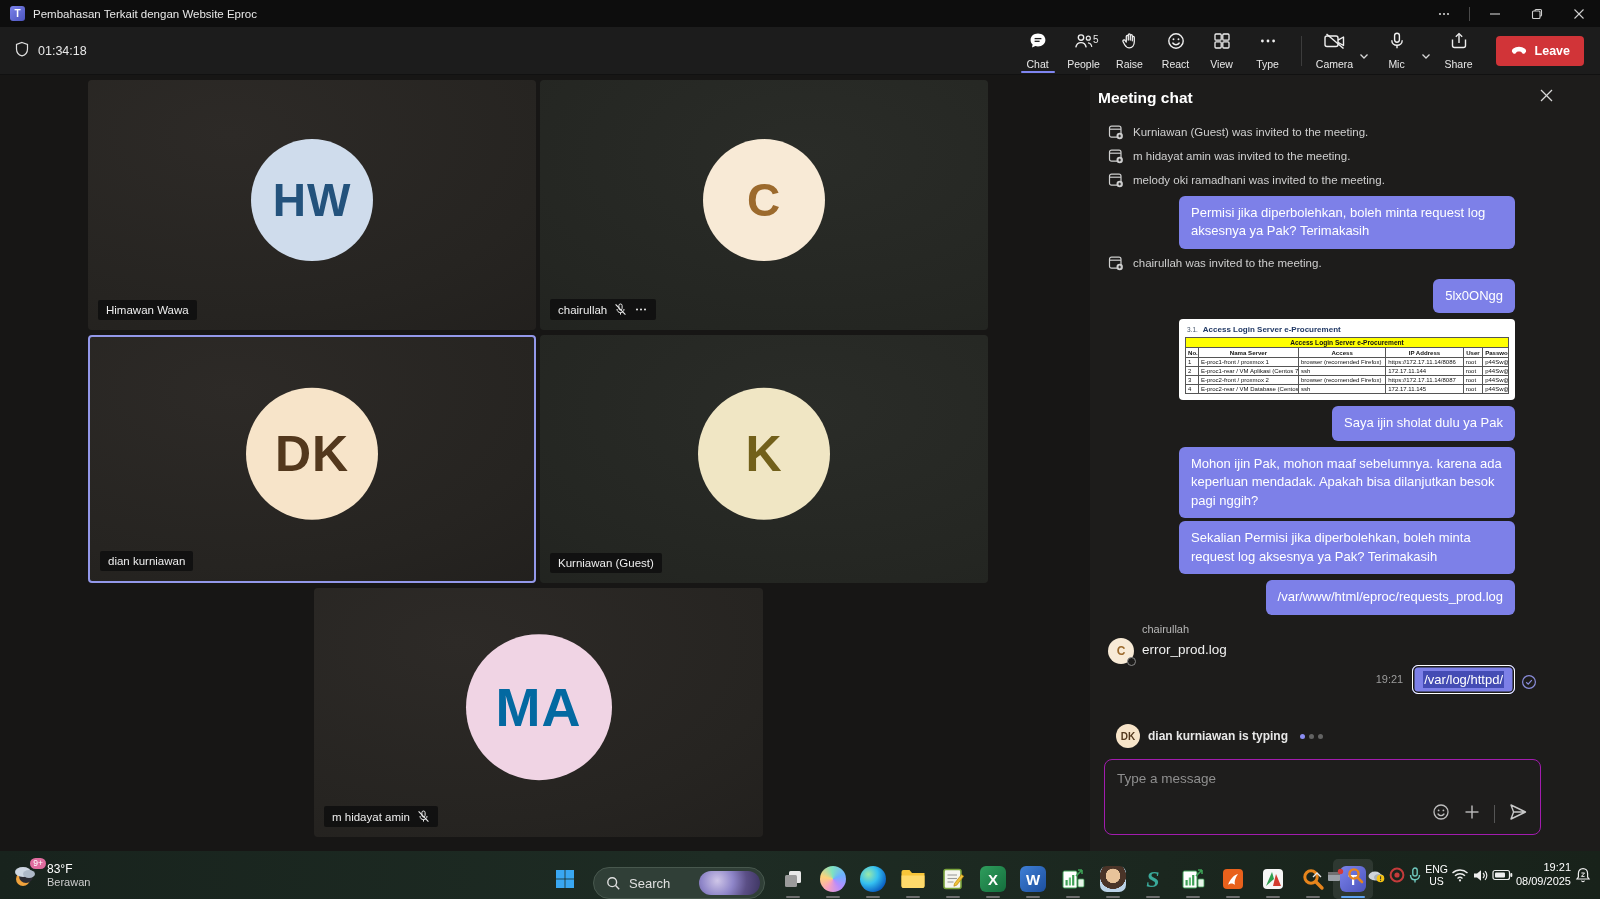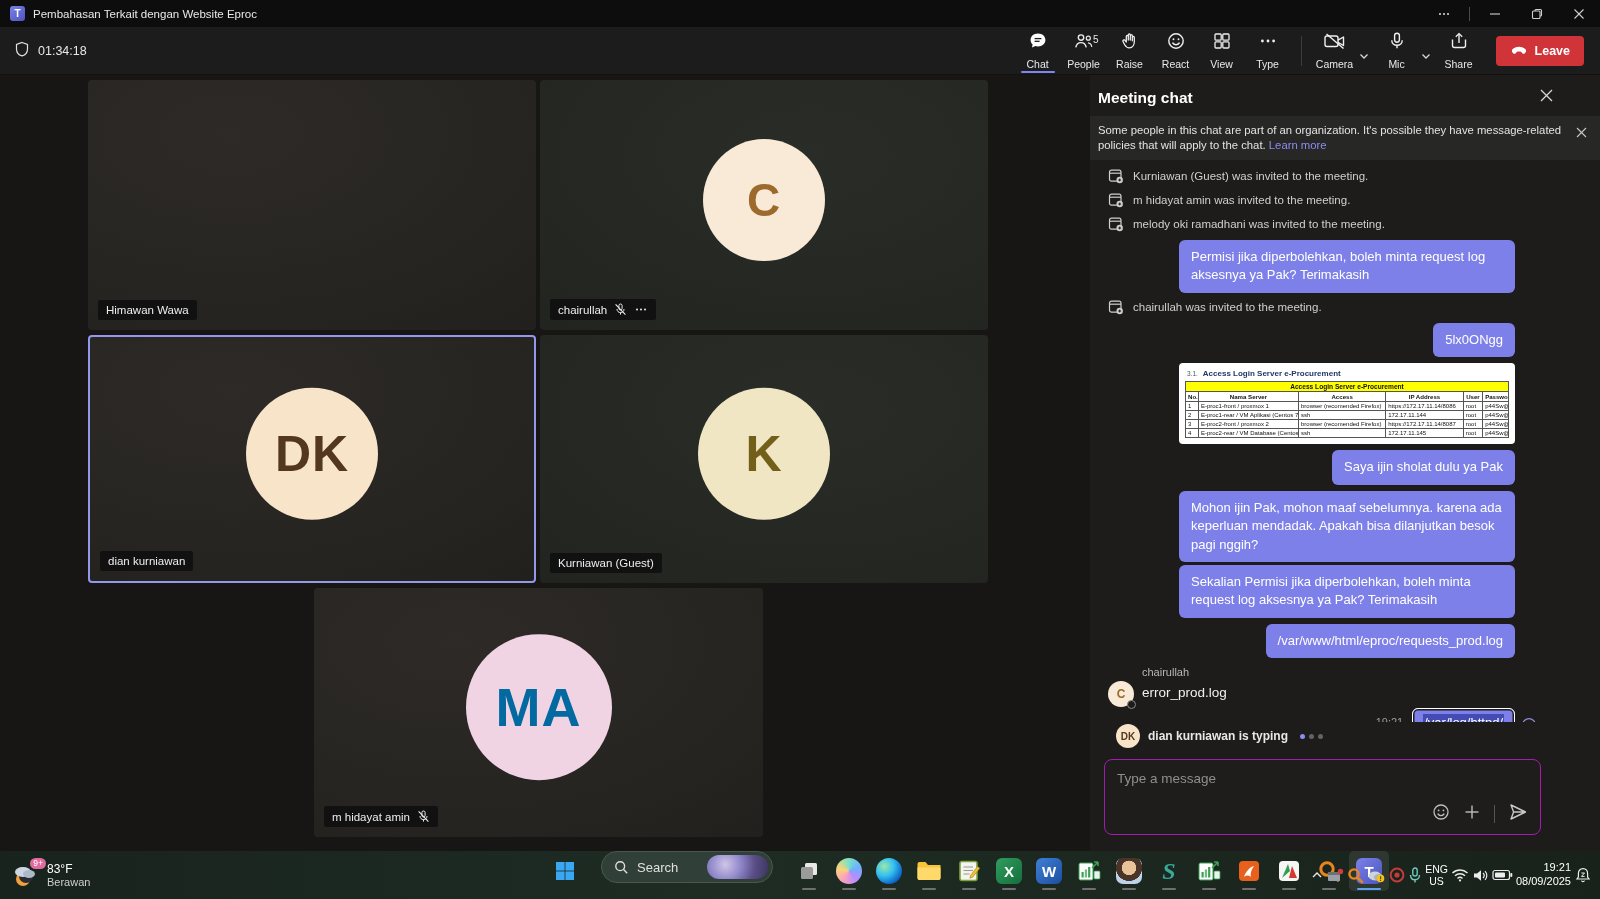--- a/index.html
+++ b/index.html
@@ -100,21 +100,21 @@
   
   .taskbar { position:absolute; left:0; bottom:0; width:1600px; height:48px;
     background:linear-gradient(90deg,#18231d 0%,#1e2c24 45%,#18221a 100%);
     display:flex; align-items:center; z-index:10; }
   .weather { display:flex; align-items:center; gap:7px; margin-left:10px; }
   .weather-ico { position:relative; width:30px; height:28px; }
   .w-badge { position:absolute; top:-3px; right:-6px; background:#e06c9f; color:#fff; font-size:8.5px;
     border-radius:7px; padding:0 3px; line-height:11px; }
   .weather-txt .t1 { color:#fff; font-size:12px; }
   .weather-txt .t2 { color:#cfcfcf; font-size:11px; }
-  .tb-center { position:absolute; left:545px; display:flex; align-items:flex-start; gap:16px; height:100%; }
+  .tb-center { position:absolute; left:545px; display:flex; align-items:flex-end; gap:8px; height:100%; }
   .start-btn { width:40px; height:40px; display:flex; align-items:center; justify-content:center; border-radius:5px; }
   .search-pill { width:172px; height:32px; border-radius:16px; background:#303f37; border:1px solid #48584e;
     display:flex; align-items:center; gap:8px; padding:0 4px 0 12px; }
   .search-pill span { color:#e0e0e0; font-size:13px; flex:1; }
   .search-art { width:34px; height:24px; border-radius:12px;
     background:radial-gradient(circle at 30% 40%, #cfc6e8 0%, #8f86c9 35%, #5b4f86 65%, #3c3460 100%); }
   .app { position:relative; width:40px; height:40px; display:flex; align-items:center; justify-content:center;
     border-radius:5px; }
   .app .dash { position:absolute; bottom:1px; left:50%; transform:translateX(-50%); width:14px; height:2.5px;
     border-radius:2px; background:#6f6f6f; }
@@ -262,20 +262,21 @@
         <span><svg width="18" height="14" viewBox="0 0 18 14">
             <path d="M2.6 10.6c-1.1-1.1-.9-2.8.4-3.8 3.4-2.7 8.6-2.7 12 0 1.3 1 1.5 2.7.4 3.8l-.8.8c-.6.6-1.7.5-2.3-.2l-1-1.3c-1.6-.5-3-.5-4.6 0l-1 1.3c-.6.7-1.7.8-2.3.2z" fill="#fff"></path>
           </svg></span>
         <span>Leave</span>
       </div>
     </div>
 </div>
 
 <div class="stage" id="stage">
     <div class="tile" style="left: 88px; top: 5px; width: 448px; height: 250px;">
+      <div class="avatar" style="width: 122px; height: 122px; background: rgb(207, 220, 236); color: rgb(35, 82, 124); font-size: 46px;">HW</div>
       <div class="tile-label">
         <span>Himawan Wawa</span>
       </div>
     </div>
     <div class="tile tint-g" style="left: 540px; top: 5px; width: 448px; height: 250px;">
       <div class="avatar" style="width: 122px; height: 122px; background: rgb(248, 234, 214); color: rgb(156, 106, 45); font-size: 46px;">C</div>
       <div class="tile-label">
         <span>chairullah</span>
         <span style="display: flex;">
           <svg width="13" height="13" viewBox="0 0 13 13">
@@ -322,30 +323,20 @@
     </div>
   </div>
 
 <div class="chat-panel">
   <div class="chat-header">
     <span class="chat-title">Meeting chat</span>
     <span>
       <svg width="15" height="15" viewBox="0 0 15 15">
           <line x1="2" y1="2" x2="13" y2="13" stroke="#d8d8d8" stroke-width="1.2"></line>
           <line x1="13" y1="2" x2="2" y2="13" stroke="#d8d8d8" stroke-width="1.2"></line>
-        </svg>
-    </span>
-  </div>
-  <div class="chat-banner">
-    <span>Some people in this chat are part of an organization. It's possible they have message-related policies that will apply to the chat.</span>
-    <a href="#">Learn more</a>
-    <span class="banner-x">
-      <svg width="13" height="13" viewBox="0 0 13 13">
-          <line x1="2" y1="2" x2="11" y2="11" stroke="#c8c8c8" stroke-width="1.1"></line>
-          <line x1="11" y1="2" x2="2" y2="11" stroke="#c8c8c8" stroke-width="1.1"></line>
         </svg>
     </span>
   </div>
   <div class="feed" id="chat-feed">
       <div class="evt">
         <span style="display: flex;">
           <svg width="16" height="16" viewBox="0 0 16 16">
             <rect x="1.5" y="2.2" width="11.5" height="11" rx="2" fill="none" stroke="#cfcfcf" stroke-width="1.2"></rect>
             <line x1="1.5" y1="5.2" x2="13" y2="5.2" stroke="#cfcfcf" stroke-width="1.2"></line>
             <circle cx="11.7" cy="12" r="3.2" fill="#cfcfcf"></circle>

